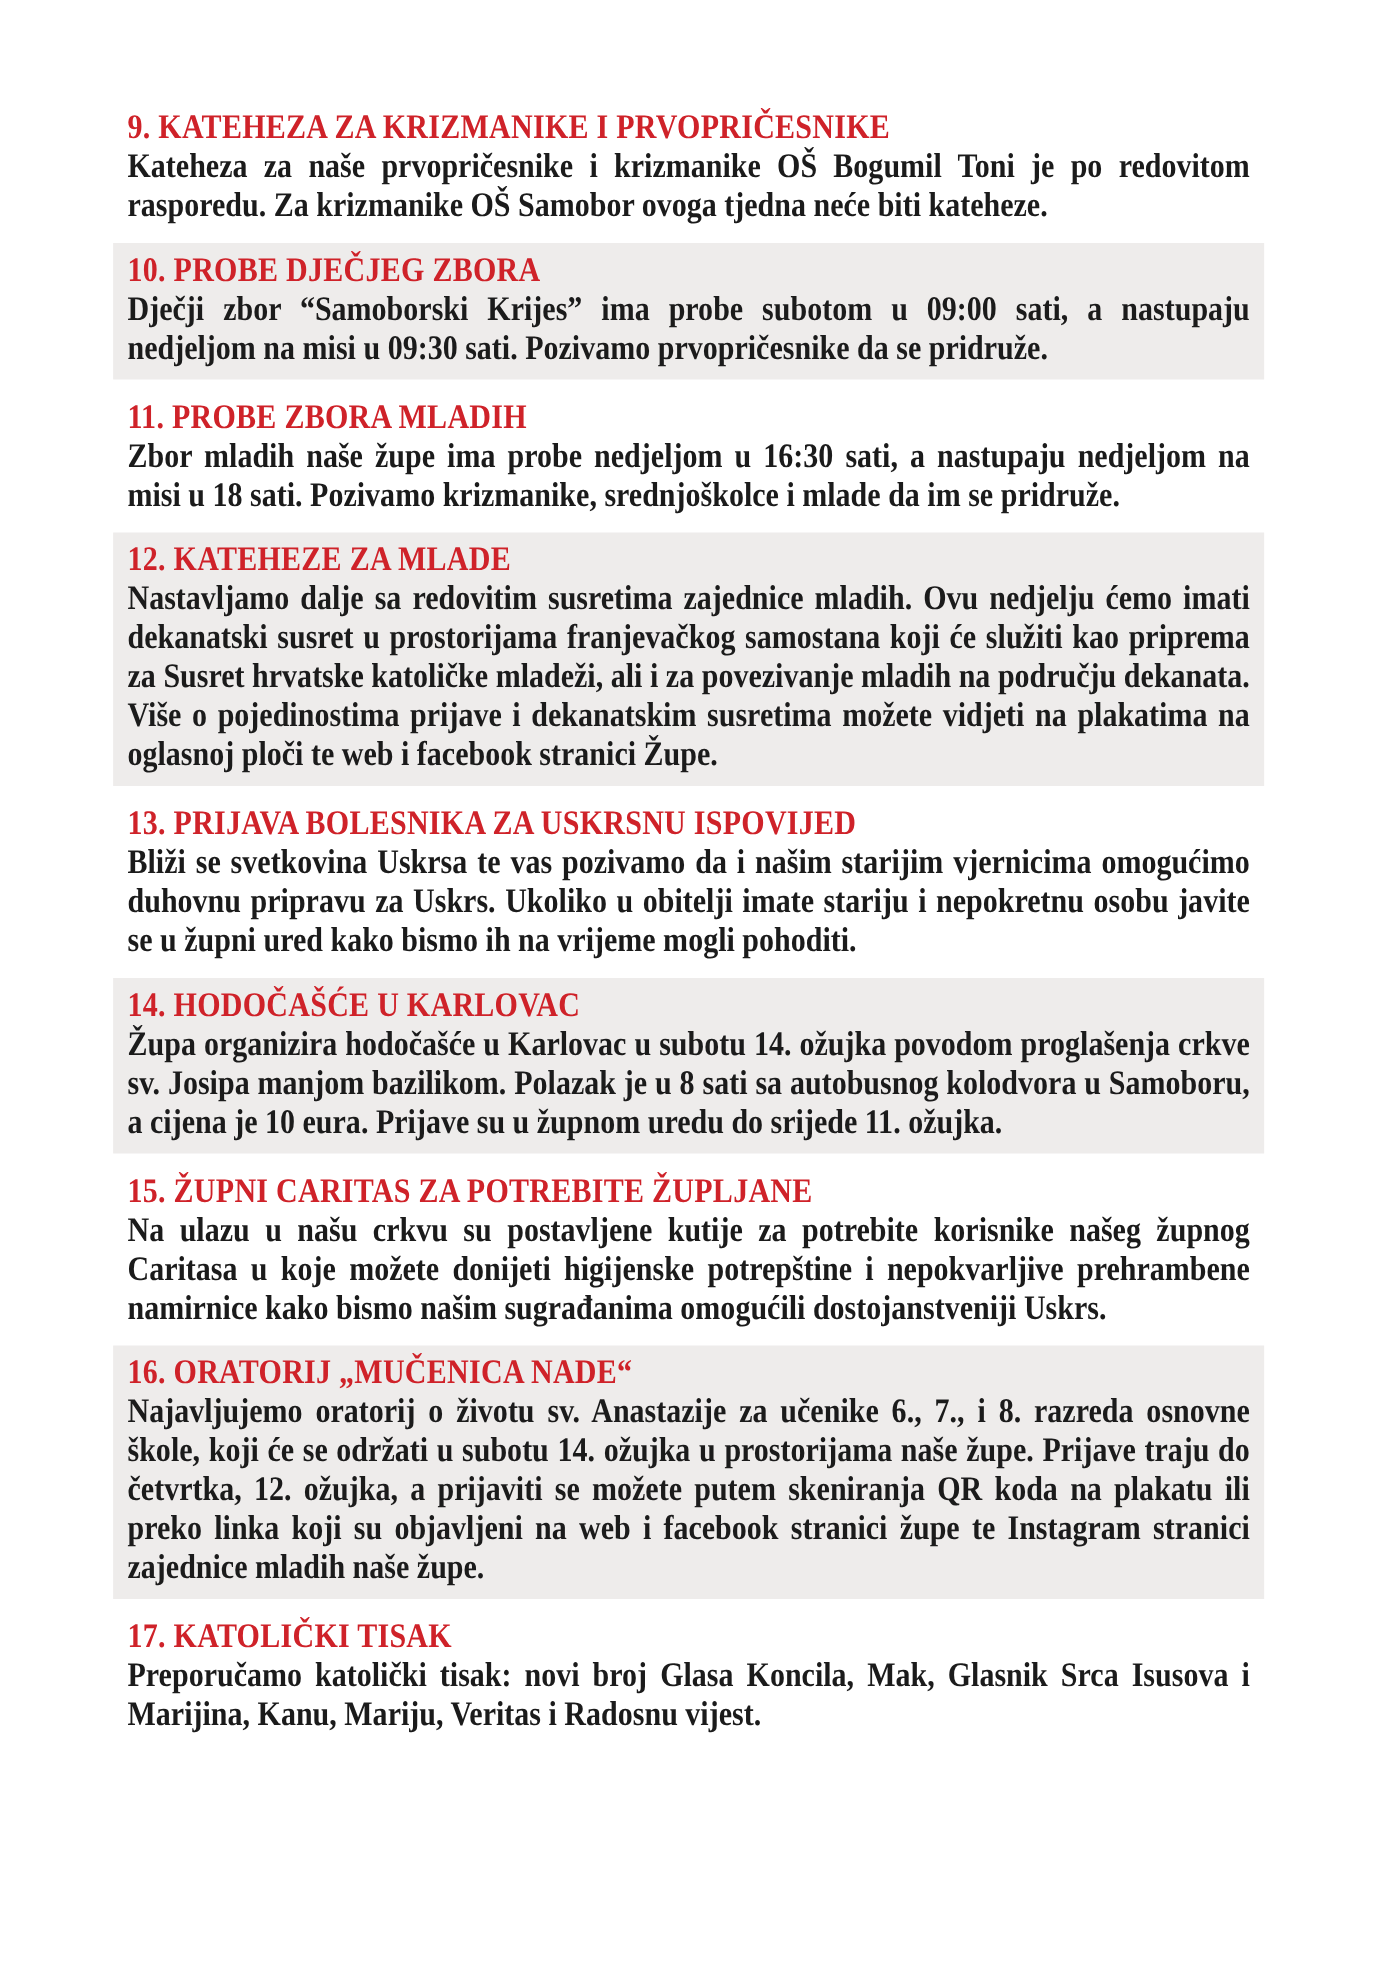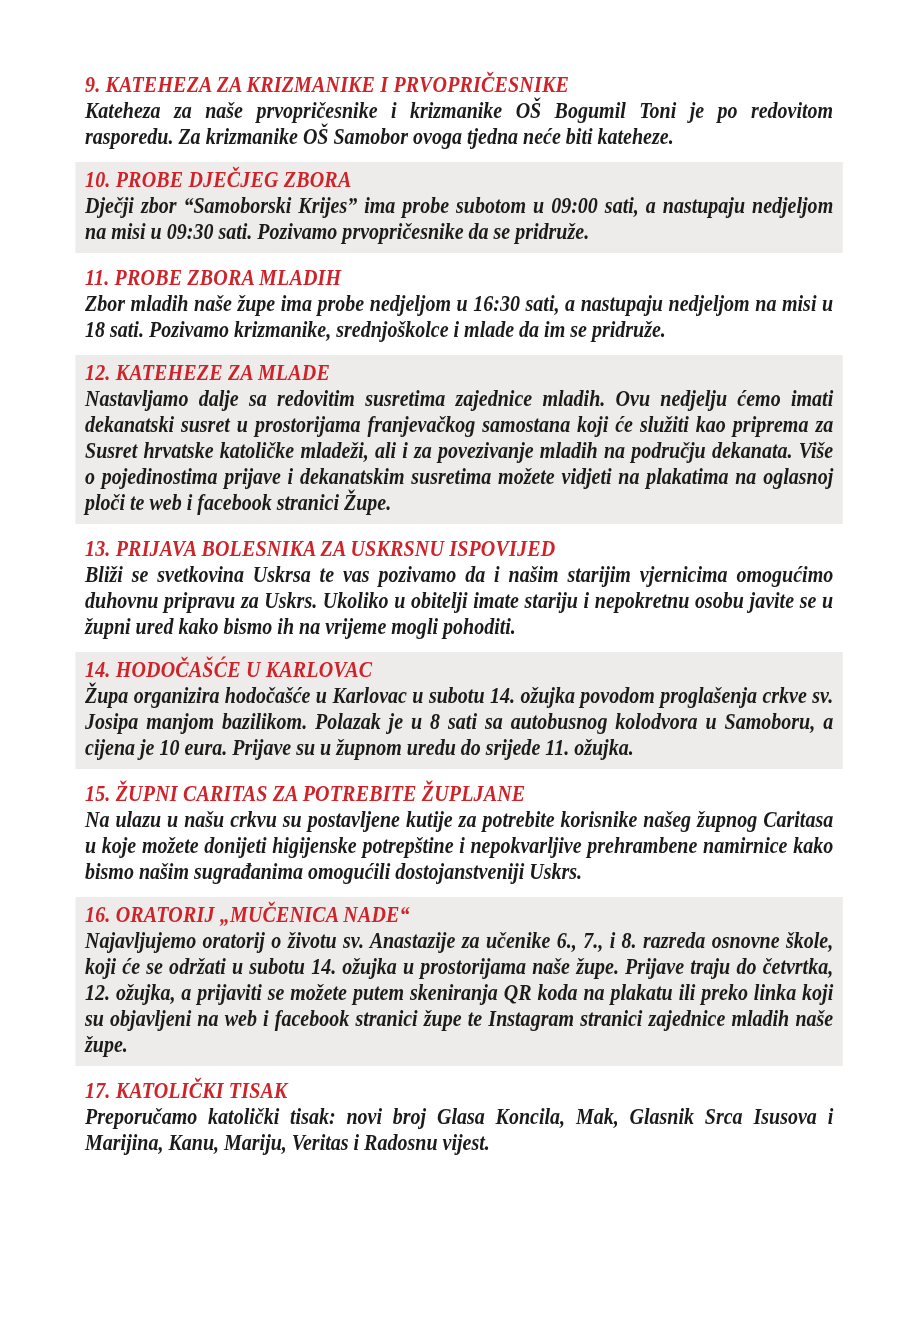--- a/index.html
+++ b/index.html
@@ -12,21 +12,20 @@
     background: var(--page-bg, #ffffff);
     font-family: "Liberation Serif", "DejaVu Serif", serif;
     overflow: hidden;
   }
   .page {
     position: relative;
     width: 918px;
     height: 1318px;
     overflow: hidden;
     background: var(--page-bg, #ffffff);
-    font-style: italic;
   }
   .content {
     position: absolute;
     left: 85px;
     top: 72px;
     width: 860px;               
     transform: scaleX(0.87);    
     transform-origin: 0 0;
   }
   .bulletin-section {

